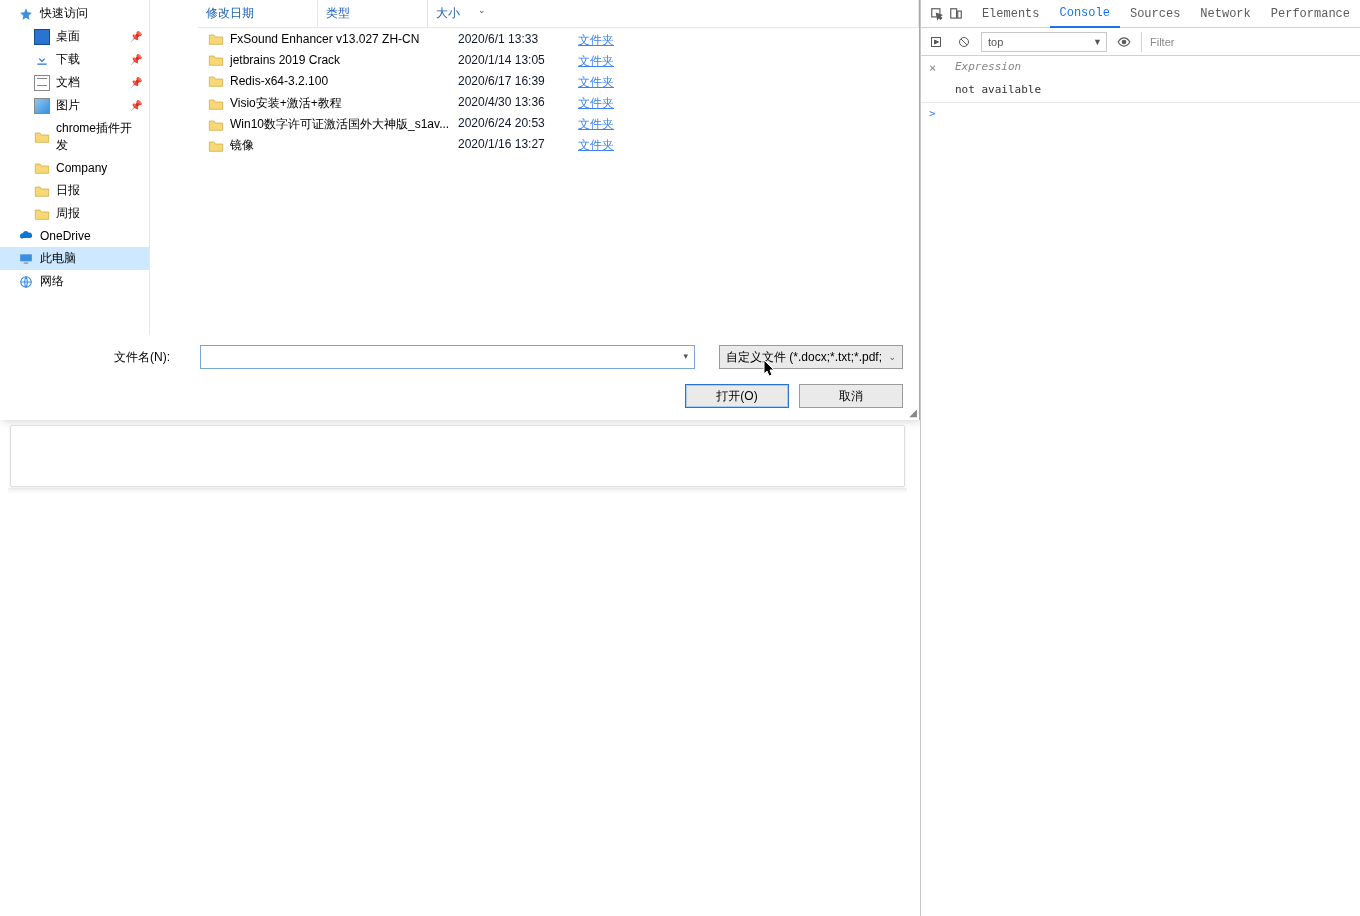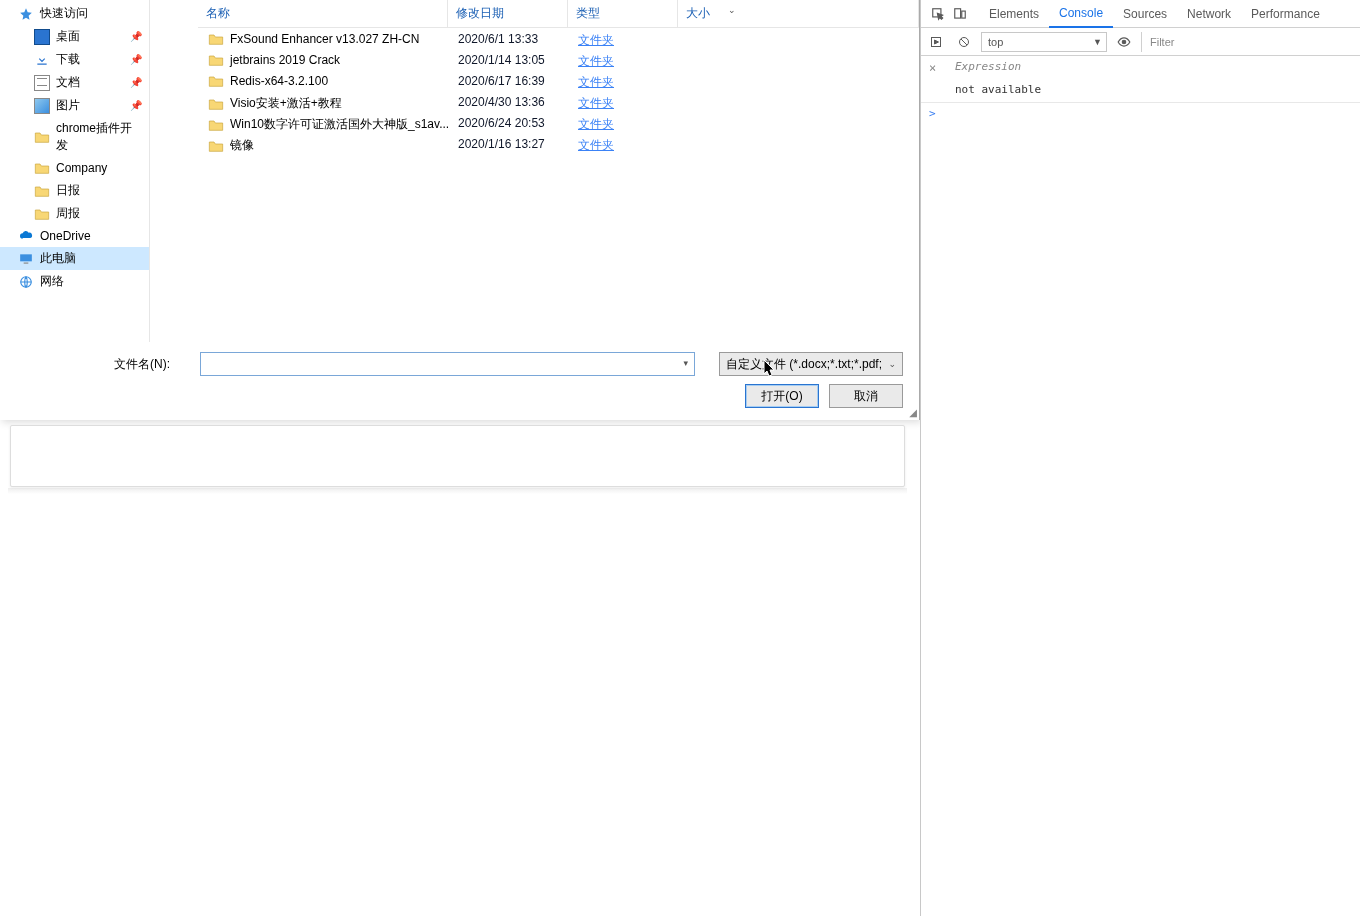--- a/index.html
+++ b/index.html
@@ -132,22 +132,22 @@
   }
   .ft-select{
     width: 184px; height:24px; border:1px solid #9a9a9a;
     display:flex; align-items:center; padding:0 6px;
     position: relative; background:#eaeaea;
   }
   .ft-select .sel-text{flex:1;white-space:nowrap;overflow:hidden;text-overflow:clip;font-size:12px;}
   .ft-select .chev{font-size:9px;color:#555;margin-left:4px;}
   .btn-row{display:flex;justify-content:flex-end;gap:10px;}
   .btn{
-    width:74px;height:24px;border:1px solid #9a9a9a;background:#eaeaea;
-    display:flex;align-items:center;justify-content:center;cursor:default;
+    width:104px;height:24px;border:1px solid #9a9a9a;background:#eaeaea;
+    display:flex;align-items:center;justify-content:center;cursor:default;margin-top:7px;
   }
   .btn.primary{border:1px solid #2a74d0; box-shadow:inset 0 0 0 1px #a6cdf2;}
   .resize-grip{position:absolute;right:2px;bottom:2px;font-size:10px;color:#888;}
 
   .page-area {
     position:absolute;
     left:10px; top:425px;
     width:895px; height:62px;
     border:1px solid #ddd;
     border-radius:2px;
@@ -167,21 +167,21 @@
     left:920px; top:0;
     width:440px; height:916px;
     border-left:1px solid #c8c8c8;
     background:#fff;
     font-family: "Segoe UI", Arial, sans-serif;
     font-size:12px;
     color:#333;
   }
   .dt-tabs{
     height:28px; border-bottom:1px solid #d0d0d0;
-    display:flex; align-items:center; padding-left:6px; gap:0;
+    display:flex; align-items:center; padding-left:6px; gap:0;font-family:Liberation Mono, monospace;
   }
   .dt-icon-btn{width:22px;height:22px;display:flex;align-items:center;justify-content:center;color:#5a5a5a;}
   .dt-tab{padding:0 10px;height:100%;display:flex;align-items:center;color:#5a5a5a;}
   .dt-tab.active{color:#1a73e8;border-bottom:2px solid #1a73e8;margin-bottom:-1px;}
   .dt-toolbar{
     height:28px;border-bottom:1px solid #d0d0d0;
     display:flex;align-items:center;padding-left:4px;gap:6px;
   }
   .dt-toolbar .ctx{
     border:1px solid #c8c8c8;height:20px;width:126px;display:flex;
@@ -307,23 +307,20 @@
                 <circle cx="12" cy="12" r="9"></circle>
                 <path d="M3 12h18M12 3c3 3 3 15 0 18M12 3c-3 3-3 15 0 18"></path>
               </svg>
             </span>
           <span>网络</span>
         </div>
       </div>
 
       <div class="fd-list">
         <div class="fd-header">
-          <div class="col col-name">
-              <span>名称</span>
-            </div>
           <div class="col col-date">
               <span>修改日期</span>
             </div>
           <div class="col col-type">
               <span>类型</span>
             </div>
           <div class="col col-size">
               <span>大小</span>
               <span class="chev">⌄</span>
             </div>

